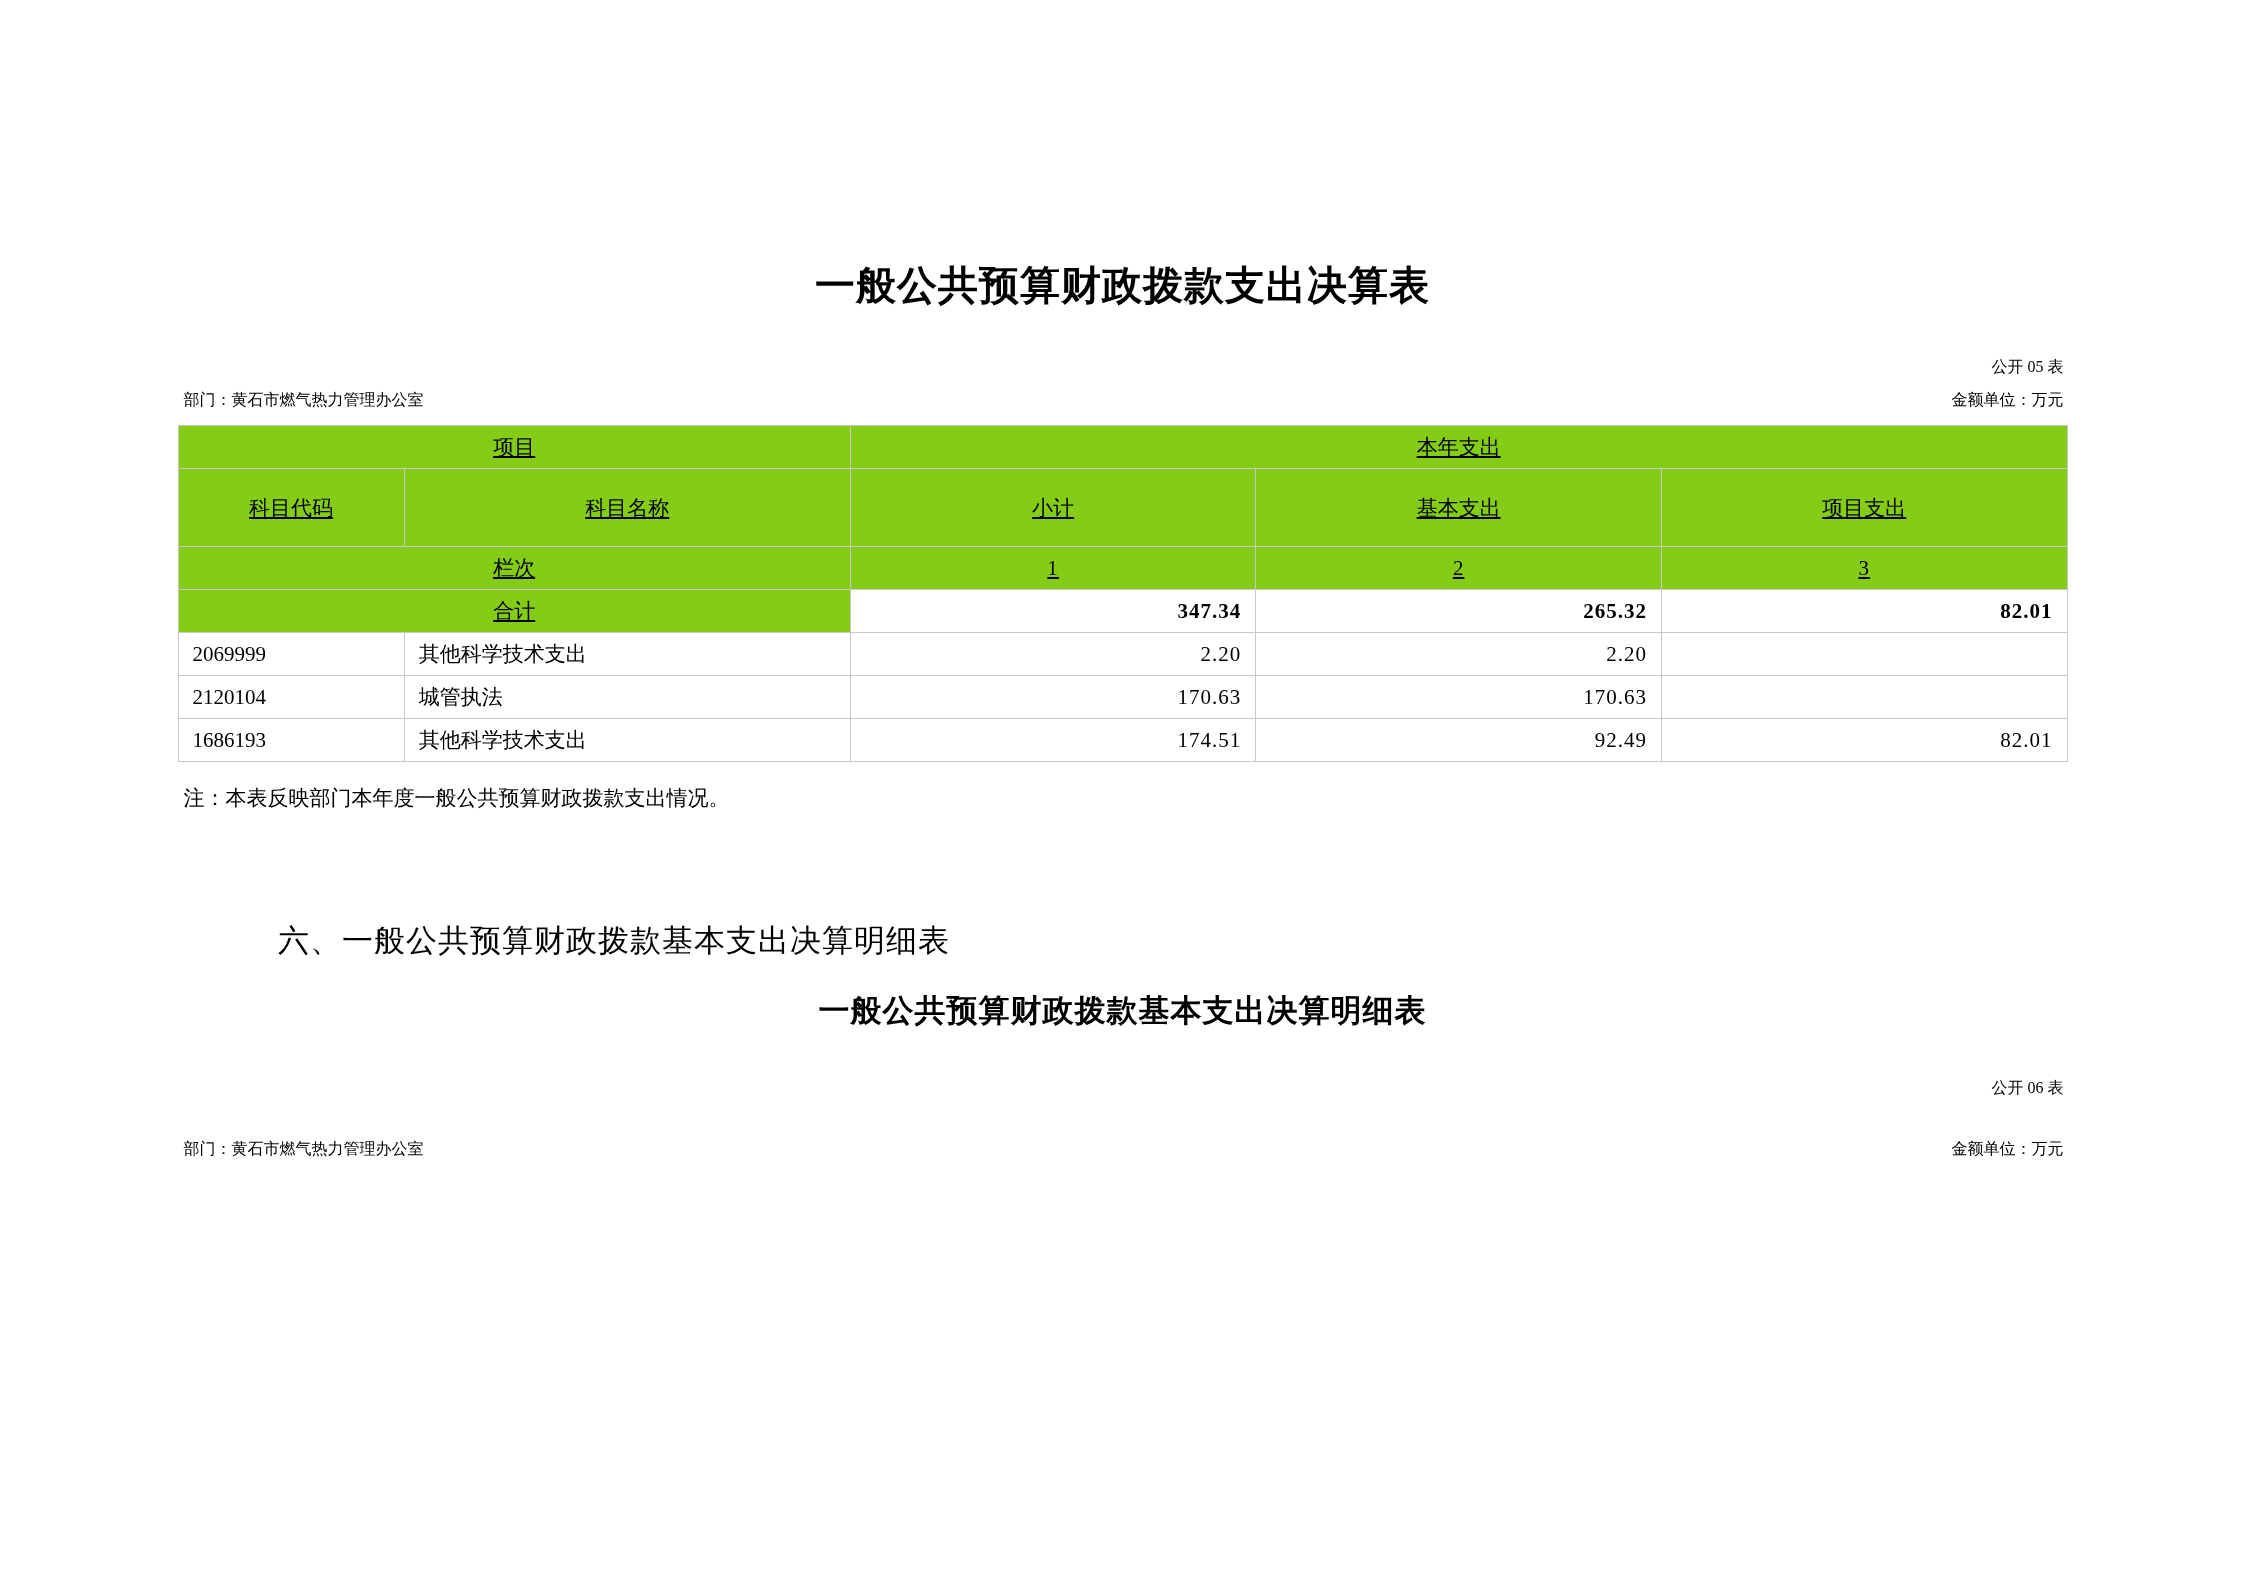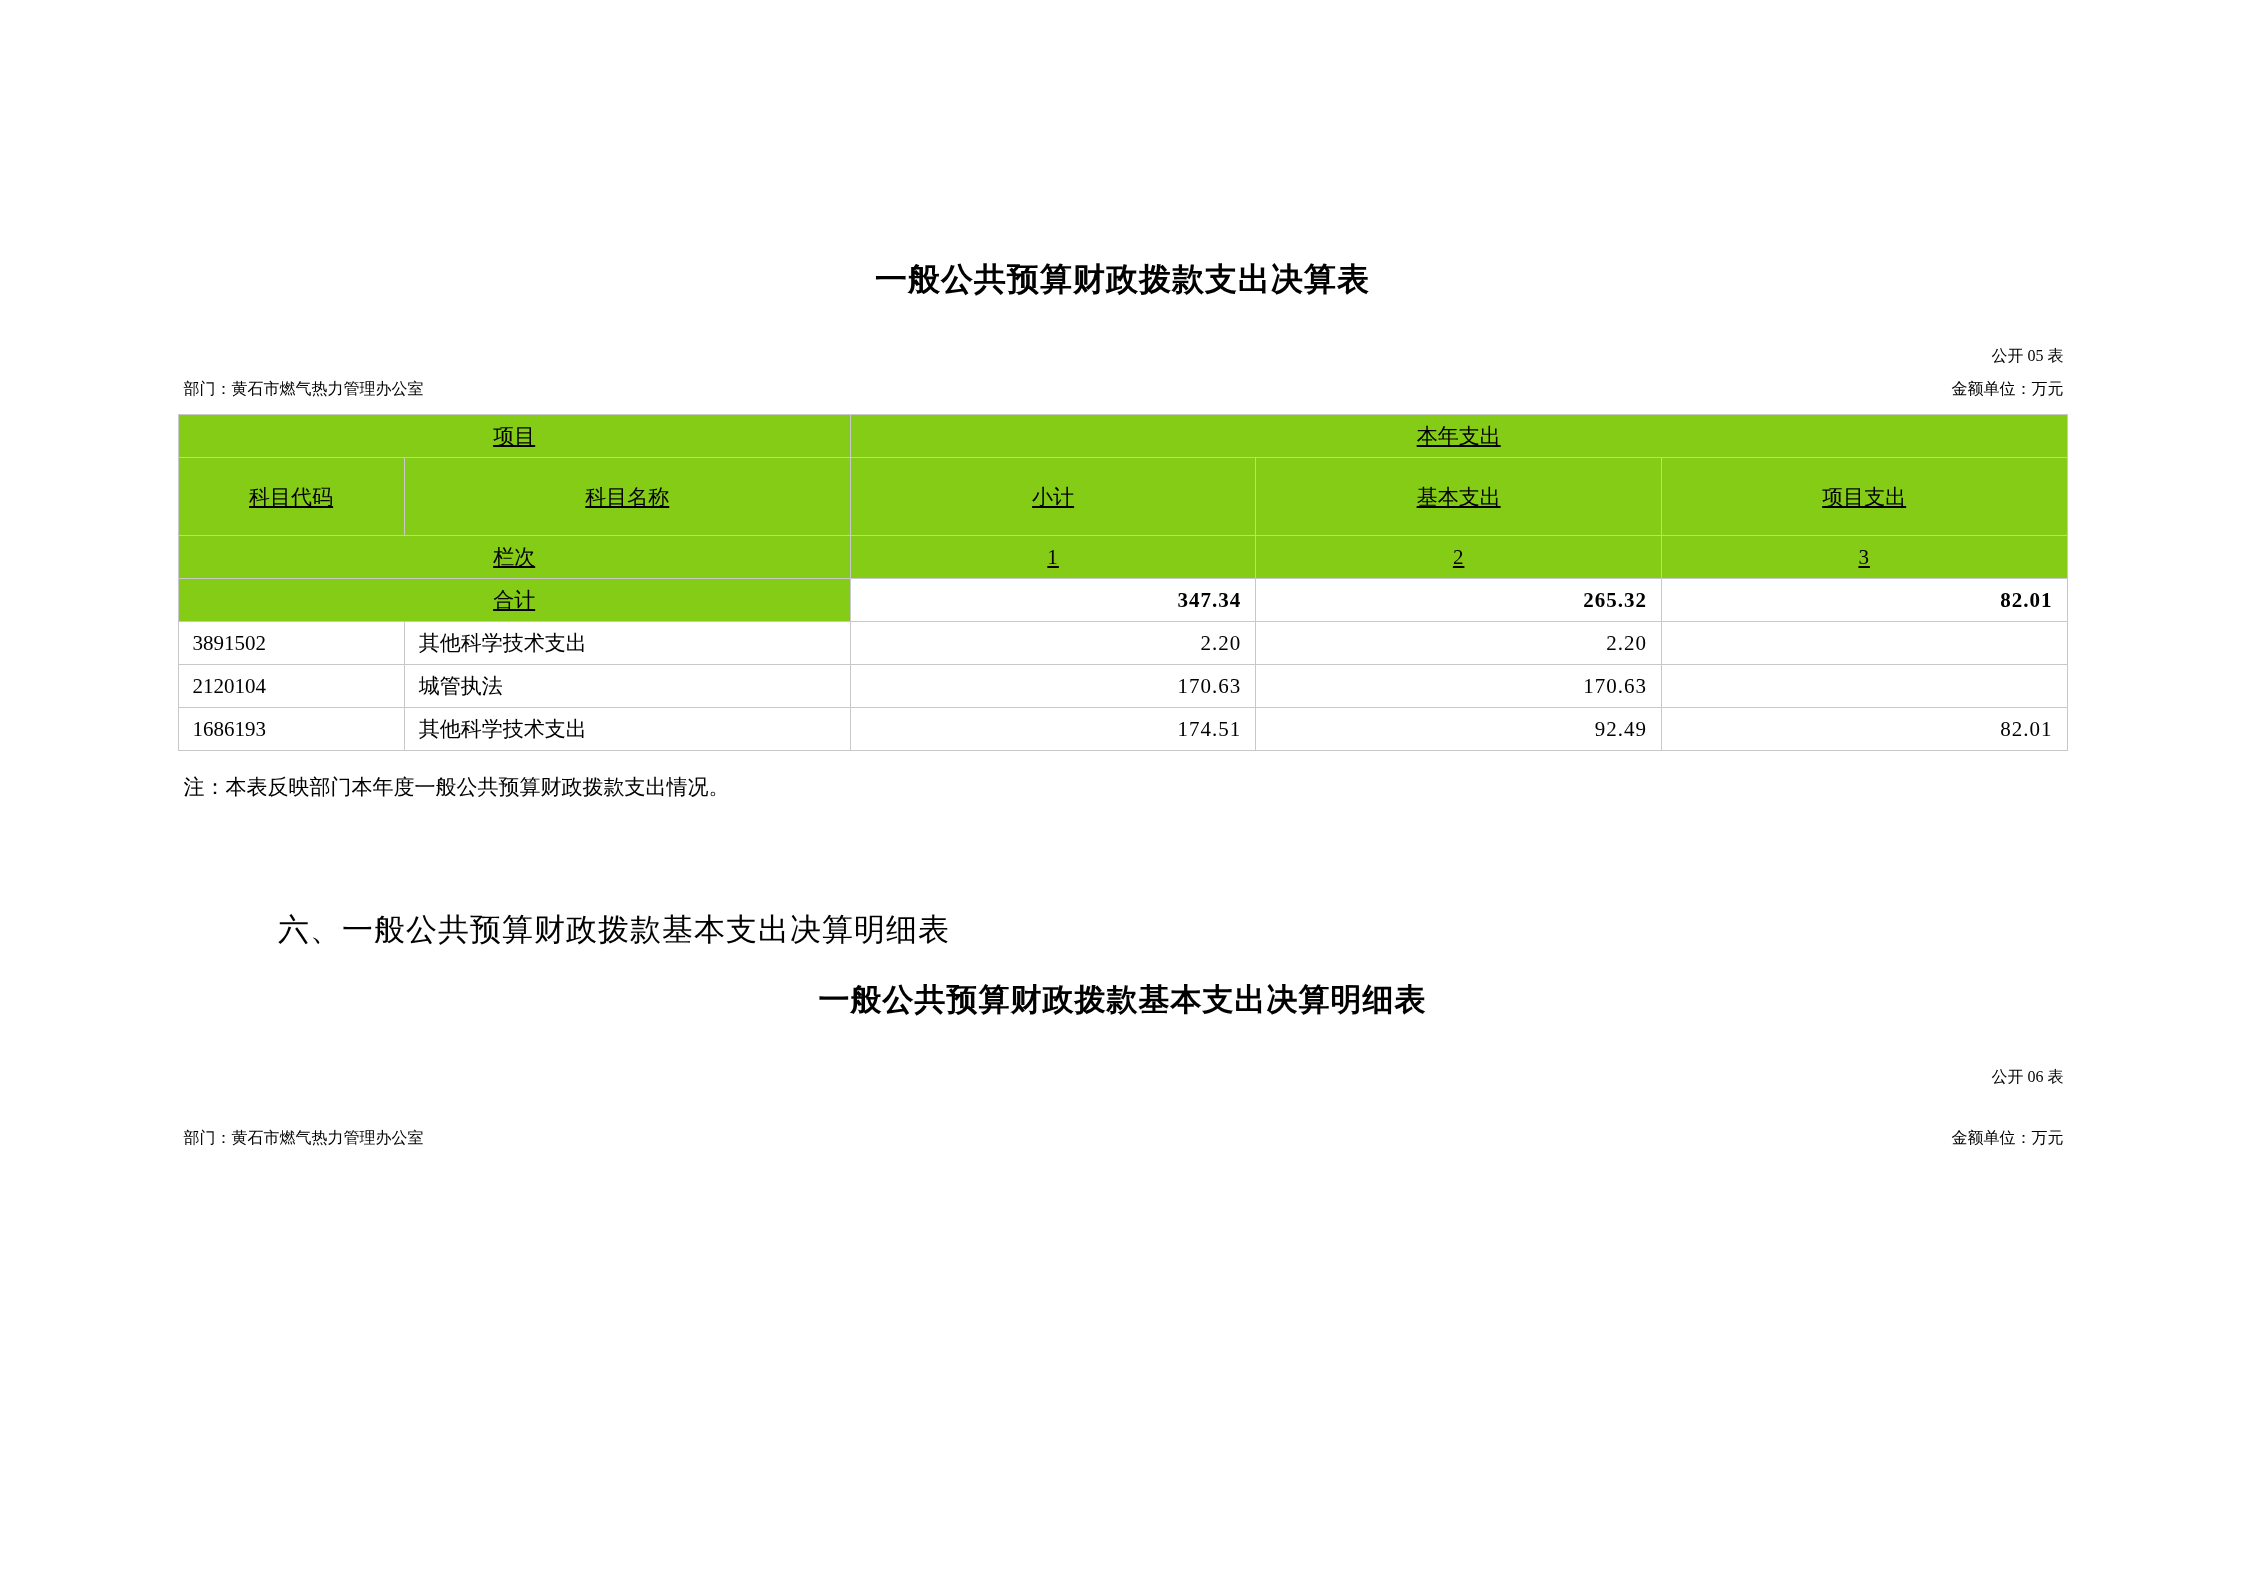--- a/index.html
+++ b/index.html
@@ -18,21 +18,21 @@
   .page {
     position: relative;
     width: 2245px;
     height: 1587px;
     box-sizing: border-box;
   }
 
   
   .title-main {
     text-align: center;
-    font-size: 32px;
+    font-size: 40px;
     font-weight: bold;
     letter-spacing: 1px;
     margin-top: 258px;
   }
   .meta-row {
     width: 1890px;
     margin: 0 auto;
     display: flex;
     justify-content: space-between;
     align-items: baseline;
@@ -137,21 +137,21 @@
         <td class="hdr num">2</td>
         <td class="hdr num">3</td>
       </tr>
       <tr>
         <td class="hdr" colspan="2">合计</td>
         <td class="r num bold">347.34</td>
         <td class="r num bold">265.32</td>
         <td class="r num bold">82.01</td>
       </tr>
       <tr>
-        <td class="l">3891502</td>
+        <td class="l">2069999</td>
         <td class="l">其他科学技术支出</td>
         <td class="r num">2.20</td>
         <td class="r num">2.20</td>
         <td class="r num"></td>
       </tr>
       <tr>
         <td class="l">2120104</td>
         <td class="l">城管执法</td>
         <td class="r num">170.63</td>
         <td class="r num">170.63</td>

